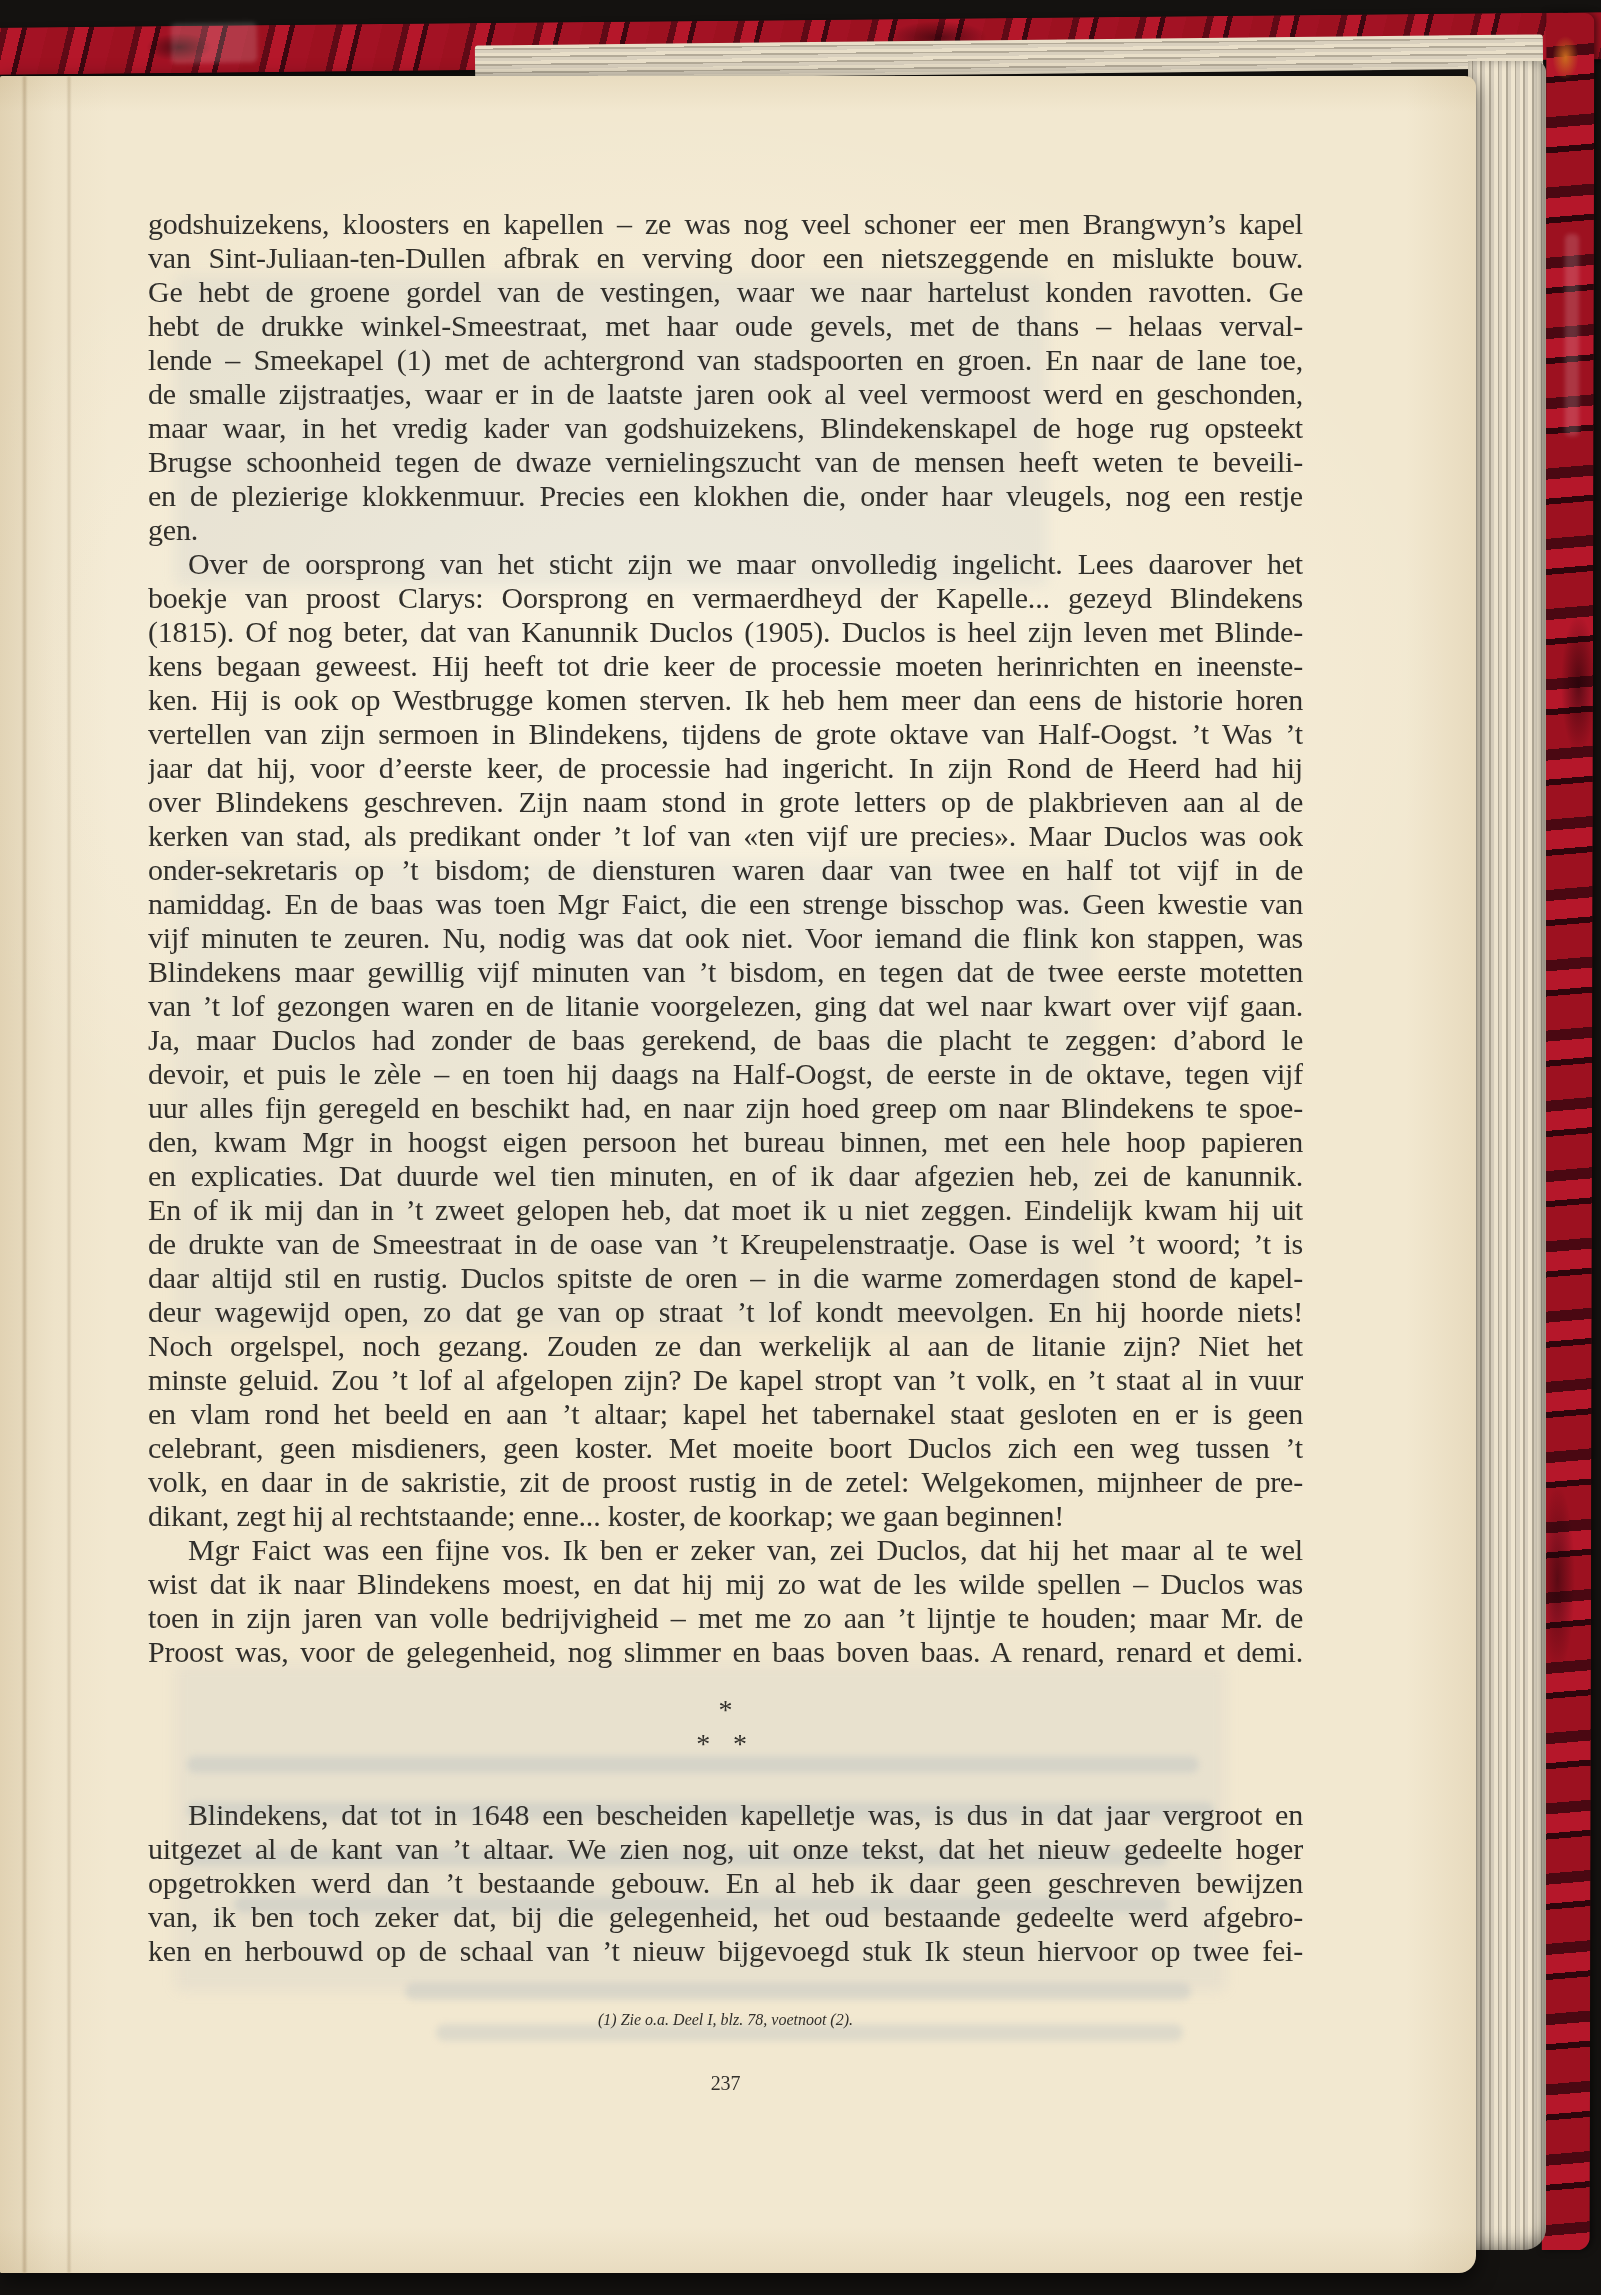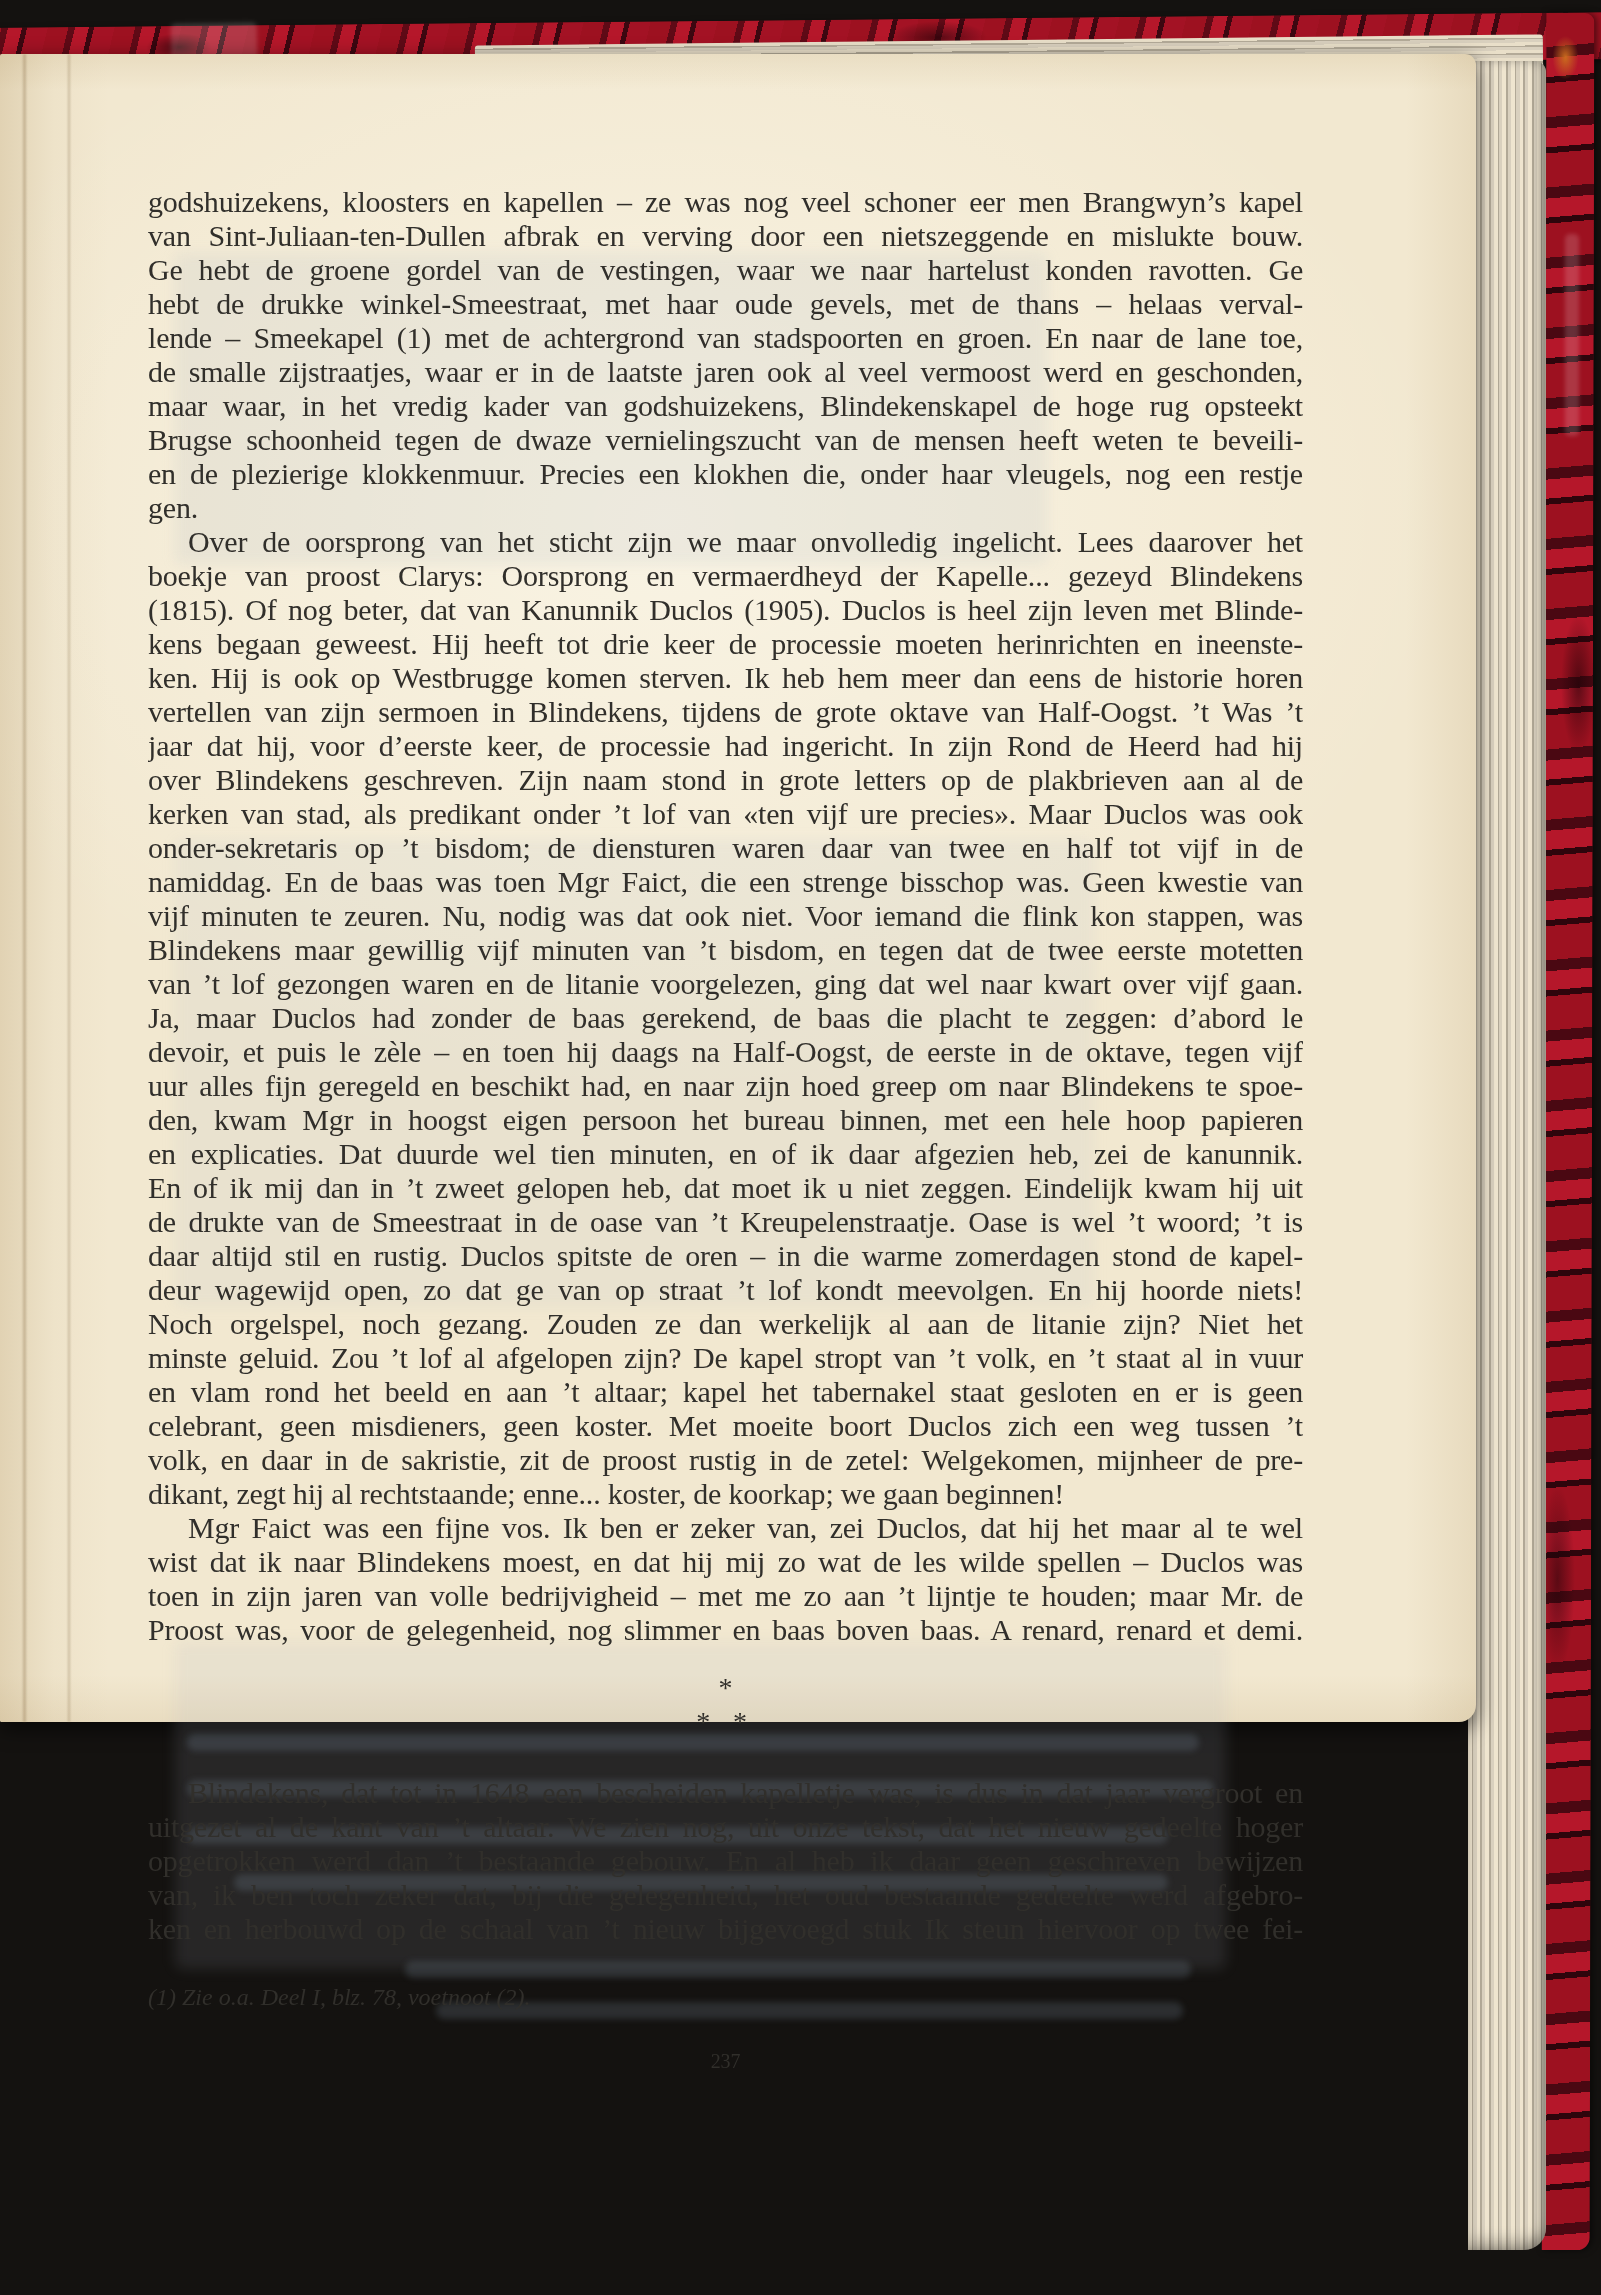--- a/index.html
+++ b/index.html
@@ -41,21 +41,21 @@
   
   .edge-top{position:absolute;left:475px;top:40px;width:1068px;height:34px;
     transform:rotate(-0.6deg);border-radius:3.1px;
     background:repeating-linear-gradient(180deg,#e9dfc9 0 3.1px,#b3aa98 3.1px 4.7px,#d9d0be 4.7px 7.8px);}
   .edge-right{position:absolute;left:1468px;top:61px;width:78px;height:2189px;
     border-radius:0 11px 22px 0;
     background:repeating-linear-gradient(90deg,#efe5cf 0 3.9px,#b1a896 3.9px 5.4px,#d9d0be 5.4px 8.6px);
     box-shadow:inset -6.2px 0 9.3px rgba(0,0,0,.28), inset 0 -11px 12.5px rgba(0,0,0,.22);}
 
   
-  .page{position:absolute;left:0;top:54px;width:1476px;height:1668px;
+  .page{position:absolute;left:0;top:76px;width:1476px;height:2197px;
     background-color:var(--paper);
     background-image:
       linear-gradient(90deg, rgba(164,132,76,.22), rgba(164,132,76,.05) 54px, transparent 109px),
       linear-gradient(270deg, rgba(164,132,76,.14), transparent 70px),
       linear-gradient(180deg, rgba(164,132,76,.12), transparent 36px),
       linear-gradient(0deg, rgba(164,132,76,.12), transparent 47px),
       radial-gradient(1168px 856px at 45% 28%, rgba(255,253,244,.55), transparent 68%);
     border-radius:1.6px 11px 17px 1.6px;
     box-shadow:0 6.2px 20px rgba(0,0,0,.6);}
   .crease{position:absolute;top:0;bottom:0;width:2.3px;background:rgba(122,97,56,.30);filter:blur(0.8px);}
@@ -79,21 +79,21 @@
   .text-block{position:absolute;left:148px;top:131px;width:1155px;
     color:var(--ink);font-size:30px;line-height:34px;letter-spacing:-0.2px;}
   .line{text-align:justify;text-align-last:justify;height:34px;overflow:hidden;}
   .line.no-just{text-align-last:left;}
   .line.first-indent{text-indent:40px;}
   .divider{height:129px;position:relative;}
   .star-top{position:absolute;top:26.5px;left:0;right:0;text-align:center;
     font-size:28px;line-height:28px;}
   .star-bottom{position:absolute;top:61px;left:0;right:0;text-align:center;
     font-size:28px;line-height:28px;letter-spacing:7.8px;}
-  .footnote{margin-top:36px;font-style:italic;font-size:24px;line-height:31px;letter-spacing:0;}
+  .footnote{margin-top:36px;font-style:italic;font-size:16px;line-height:31px;letter-spacing:0;text-align:center;}
   .pagenum{margin-top:31px;text-align:center;font-size:20px;line-height:34px;}
 </style>
 </head>
 <body>
 
 <div class="scene">
   <div class="cover-top"></div>
   <div class="tape-glare tape-1"></div>
   <div class="edge-top"></div>
   <div class="cover-right"></div>

